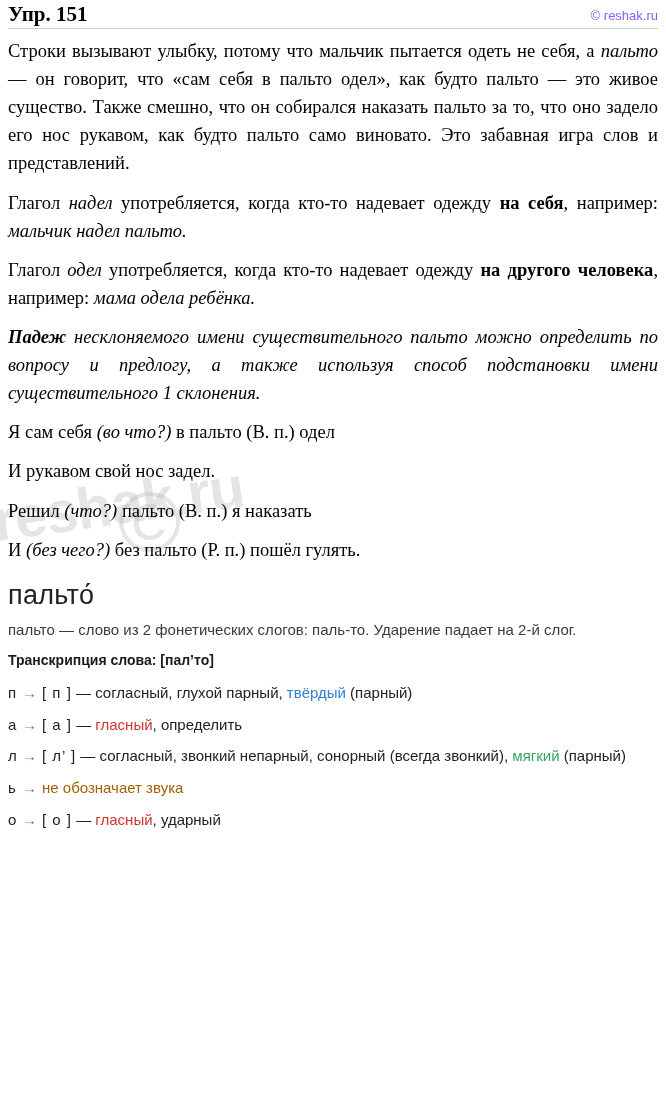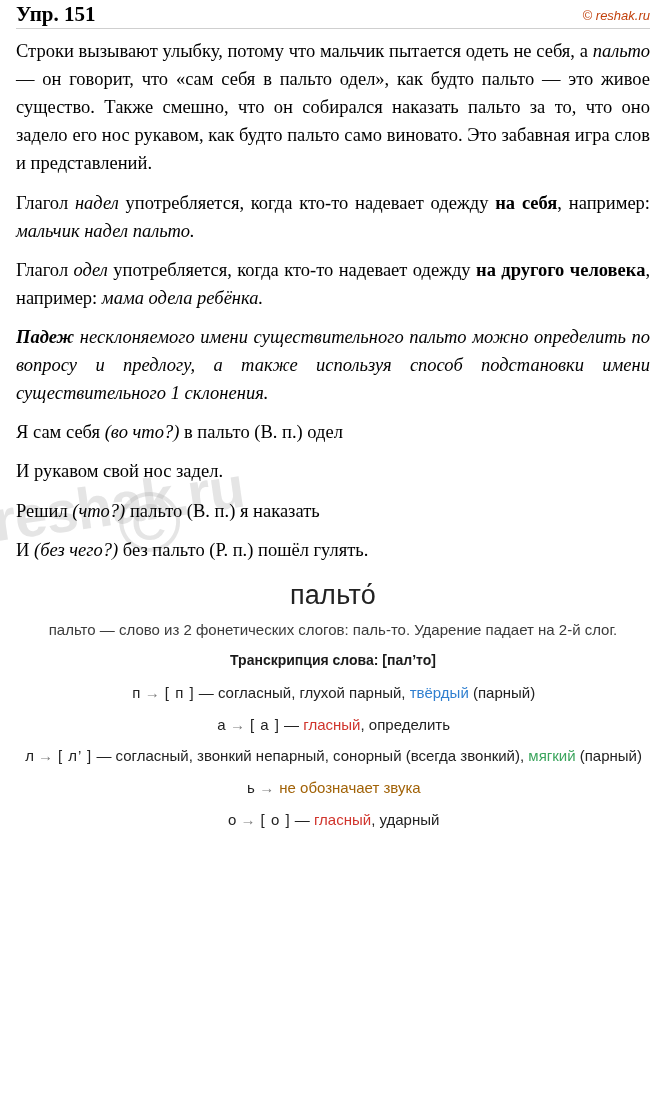--- a/index.html
+++ b/index.html
@@ -36,64 +36,62 @@
     position: absolute;
     left: 118px;
     top: 472px;
     font-family: "Liberation Sans", sans-serif;
     font-size: 86px;
     color: rgba(170,170,170,0.30);
     pointer-events: none;
     z-index: 0;
   }
 
-  .page { position: relative; z-index: 1; padding: 0 16px; }
+  .page { position: relative; z-index: 1; padding: 0 8px; }
 
   
   .header {
     display: flex;
     align-items: flex-end;
     justify-content: space-between;
     border-bottom: 1px solid #cfcfcf;
     padding: 4px 0 3px 0;
     margin-bottom: 8px;
   }
   .header-title {
     font-family: "Liberation Serif", serif;
     font-weight: bold;
     font-size: 21px;
     line-height: 1;
   }
   .header-brand {
     font-family: "Liberation Sans", sans-serif;
     font-size: 13px;
-    color: #c2410c;
+    color: #8b5cf6;
     padding-bottom: 2px;
-    font-style: italic;
   }
 
   
   p.para {
     margin: 0 0 11px 0;
     font-size: 18.5px;
     line-height: 1.52;
     text-align: justify;
     text-justify: inter-word;
   }
   p.para.last-left { text-align: left; }
   .i { font-style: italic; }
   .b { font-weight: bold; }
   .bi { font-weight: bold; font-style: italic; }
   p.allitalic { font-style: italic; }
 
   
   .phon {
     font-family: "Liberation Sans", sans-serif;
     margin-top: 16px;
-    text-align: center;
   }
   .phon-word {
     font-size: 27px;
     color: #222222;
     margin-bottom: 10px;
     letter-spacing: 0.3px;
   }
   .phon-note {
     font-size: 15px;
     color: #3b3b3b;

